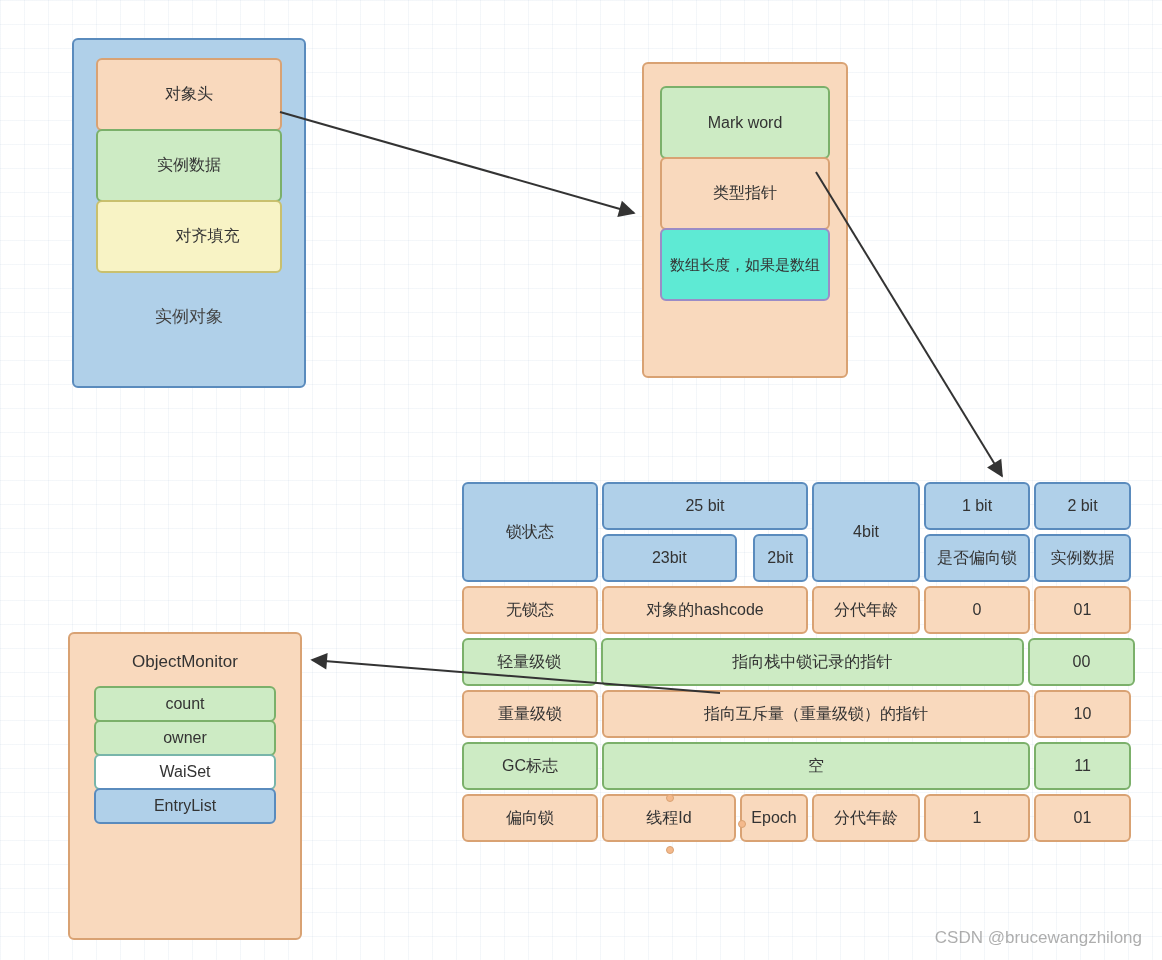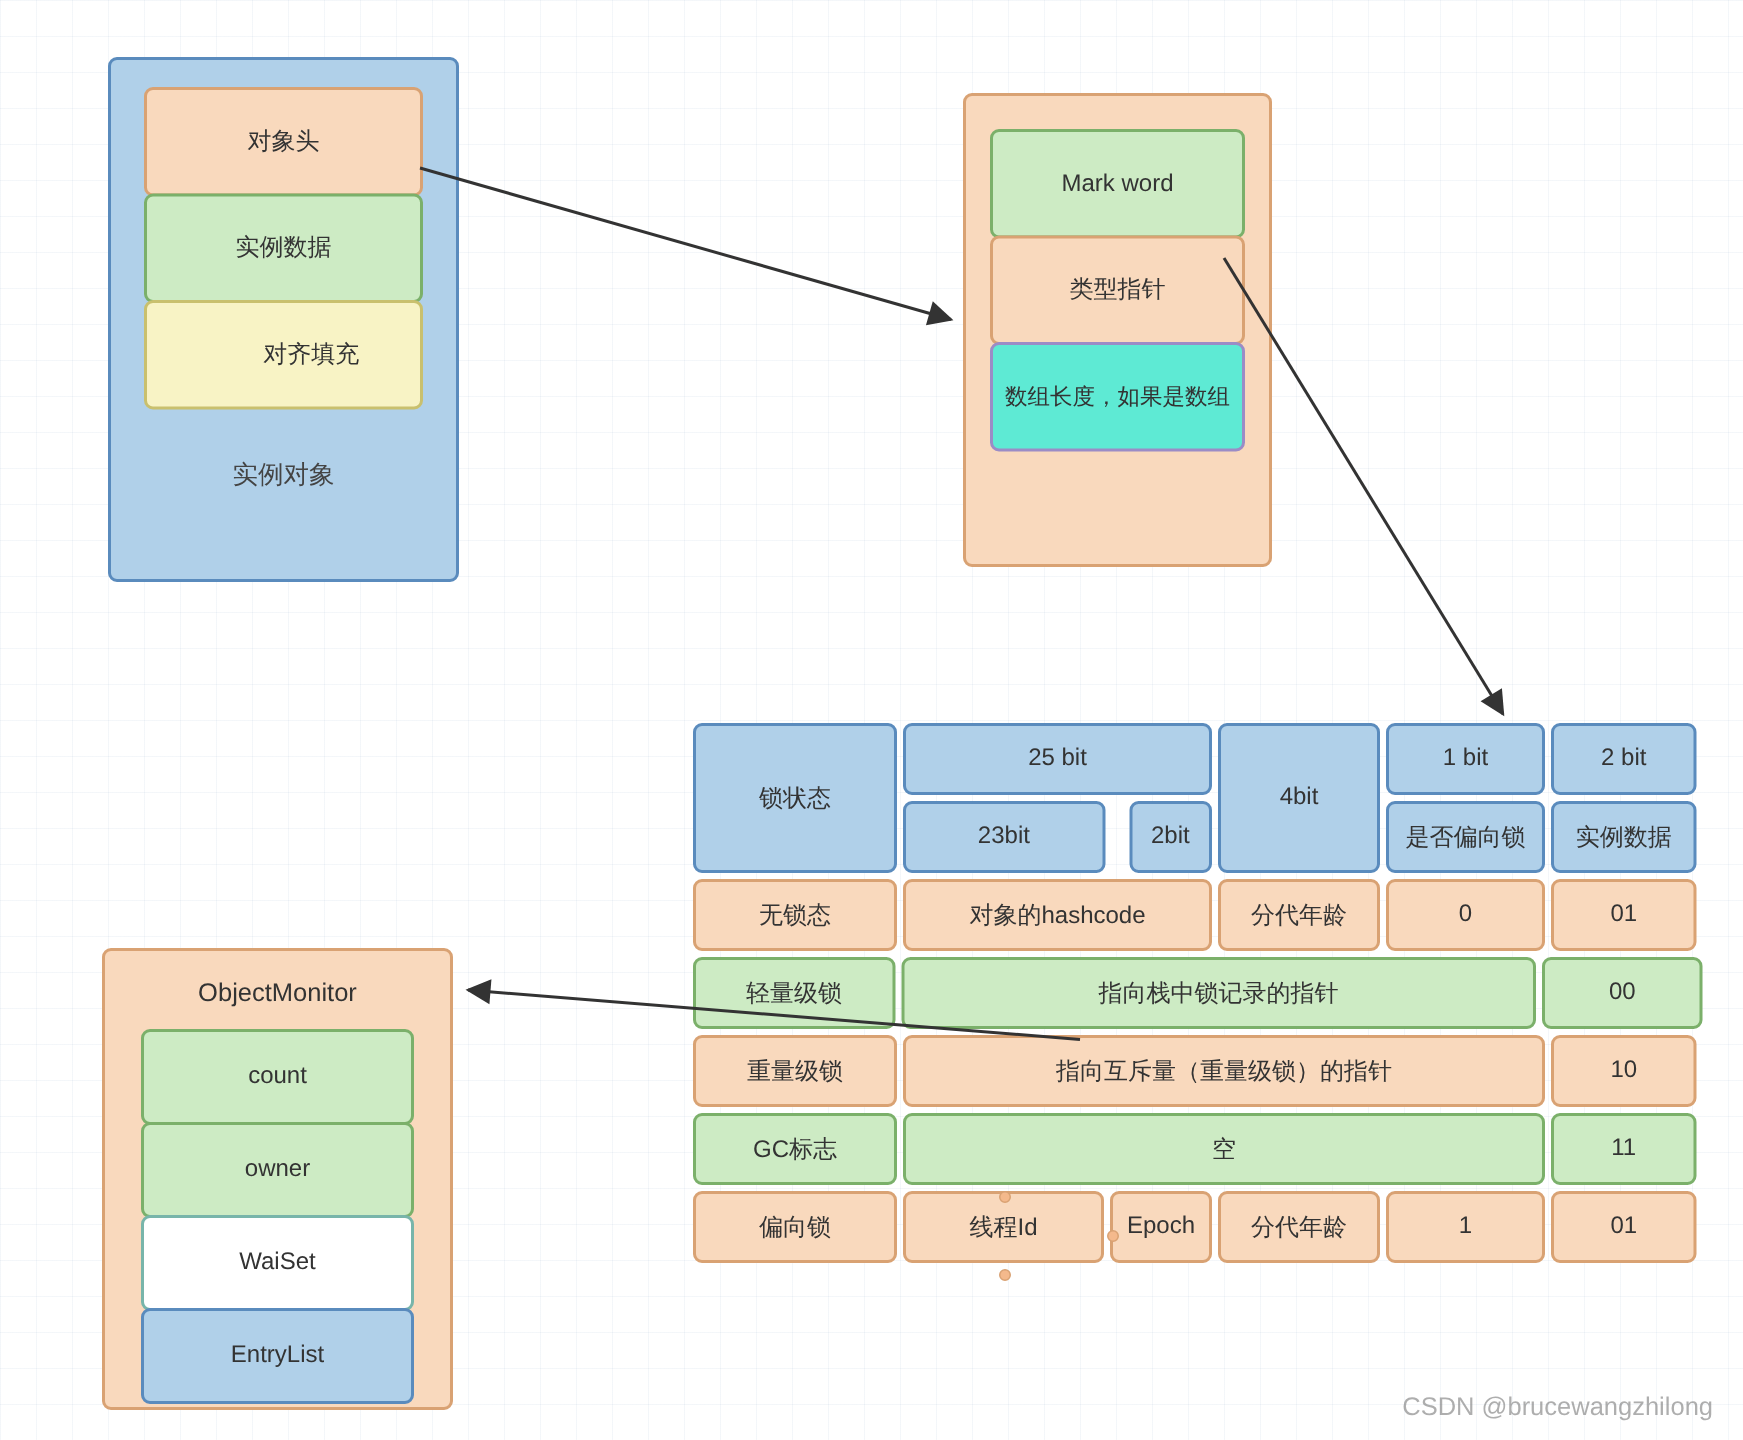--- a/index.html
+++ b/index.html
@@ -48,21 +48,21 @@
   #instanceLabel { margin-top:32px; font-size:17px; color:#444; }
 
   
   #headerObj { left:642px; top:62px; width:206px; height:316px; padding:22px 16px 0 16px; }
   #headerObj .cell { width:100%; height:73px; }
   #headerObj .cell + .cell { margin-top:-2px; }
   #headerObj .cell.two-line { line-height:1.3; font-size:15px; }
 
   
   #monitorObj { left:68px; top:632px; width:234px; height:308px; padding:52px 24px 0 24px; }
-  #monitorObj .cell { width:100%; height:64px; }
+  #monitorObj .cell { width:100%; height:36px; }
   #monitorObj .cell + .cell { margin-top:-2px; }
   #monitorLabel { position:absolute; top:18px; width:100%; text-align:center; left:0; font-size:17px; }
 
   
   #markTable {
     position:absolute; left:462px; top:482px; width:673px;
   }
   .trow { display:flex; gap:4px; margin-bottom:4px; }
   .trow .cell { height:48px; font-size:16px; }
 

